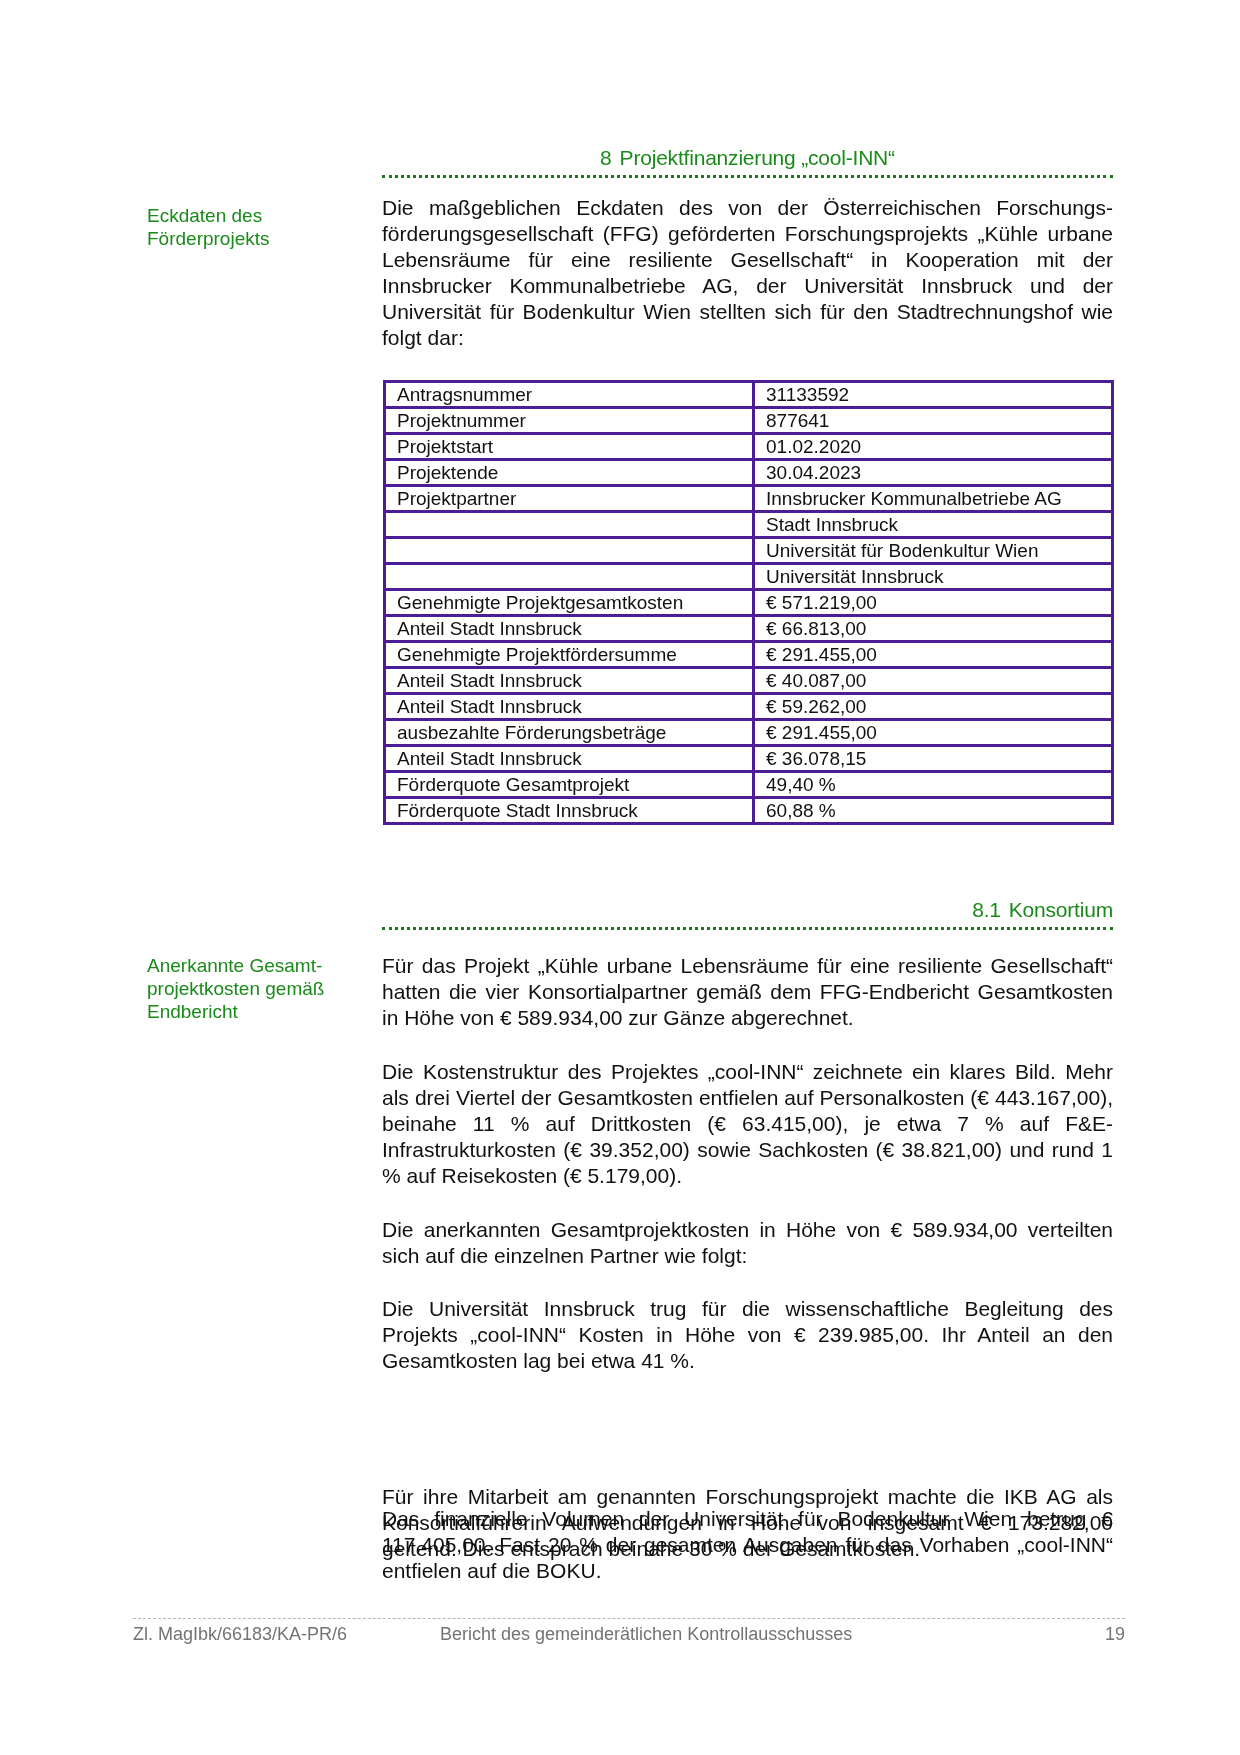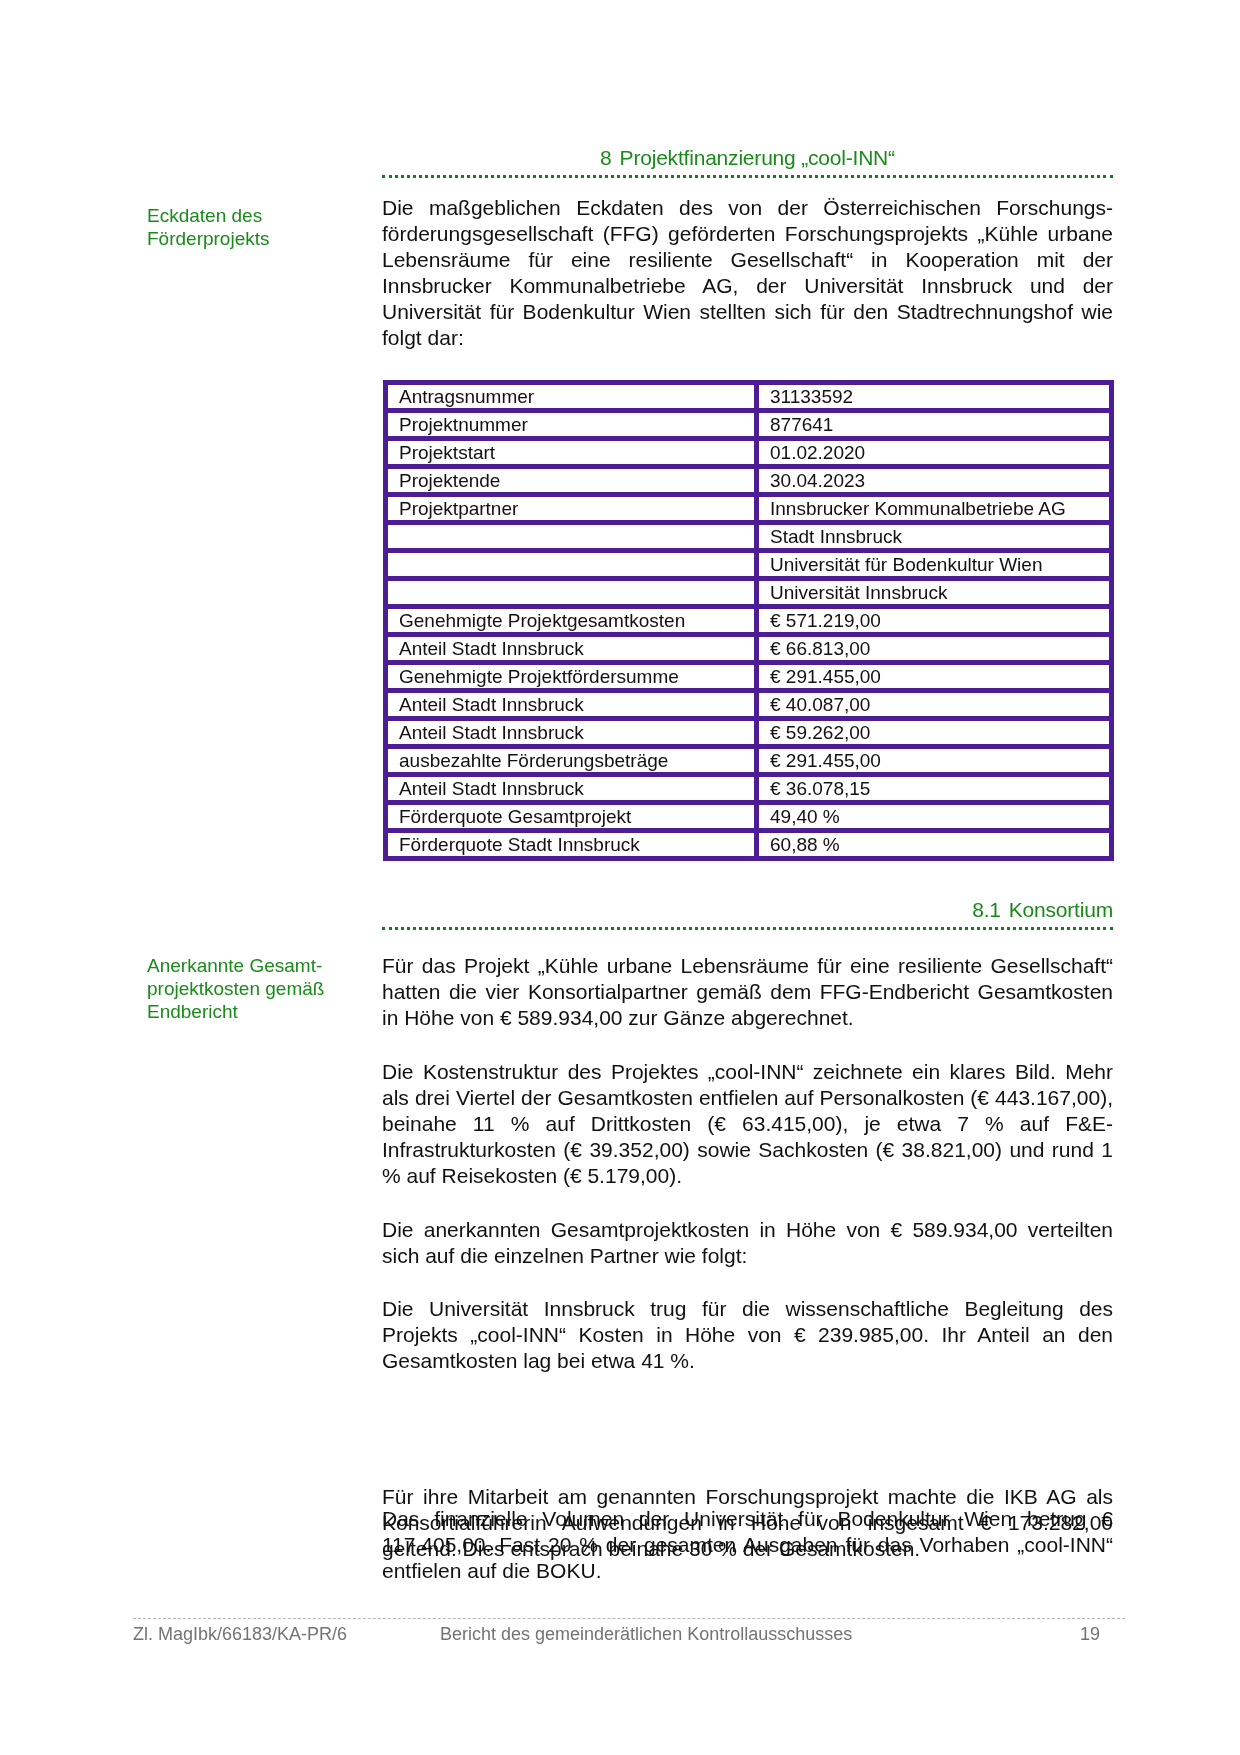--- a/index.html
+++ b/index.html
@@ -51,21 +51,21 @@
   }
   table.eck {
     position: absolute;
     left: 383px;
     top: 380px;
     width: 731px;
     border-collapse: collapse;
     font-size: 19px;
   }
   table.eck td {
-    border: 5px solid #4c1d95;
+    border: 3px solid #4c1d95;
     height: 23px;
     padding: 0 0 0 11px;
     line-height: 23px;
     vertical-align: middle;
     white-space: nowrap;
   }
   table.eck td.k { width: 355px; }
   .footer-rule {
     position: absolute;
     left: 133px;
@@ -182,13 +182,13 @@
 <p class="para" style="top:953px;">Für das Projekt „Kühle urbane Lebensräume für eine resiliente Gesell­schaft“ hatten die vier Konsortialpartner gemäß dem FFG-Endbericht Gesamtkosten in Höhe von € 589.934,00 zur Gänze abgerechnet.</p>
 <p class="para" style="top:1059px;">Die Kostenstruktur des Projektes „cool-INN“ zeichnete ein klares Bild. Mehr als drei Viertel der Gesamtkosten entfielen auf Personalkosten (€ 443.167,00), beinahe 11 % auf Drittkosten (€ 63.415,00), je etwa 7 % auf F&amp;E-Infrastrukturkosten (€ 39.352,00) sowie Sachkosten (€ 38.821,00) und rund 1 % auf Reisekosten (€ 5.179,00).</p>
 <p class="para" style="top:1217px;">Die anerkannten Gesamtprojektkosten in Höhe von € 589.934,00 verteil­ten sich auf die einzelnen Partner wie folgt:</p>
 <p class="para" style="top:1296px;">Die Universität Innsbruck trug für die wissenschaftliche Begleitung des Projekts „cool-INN“ Kosten in Höhe von € 239.985,00. Ihr Anteil an den Gesamtkosten lag bei etwa 41 %.</p>
 <p class="para" style="top:1484px;">Für ihre Mitarbeit am genannten Forschungsprojekt machte die IKB AG als Konsortialführerin Aufwendungen in Höhe von insgesamt € 173.282,00 geltend. Dies entsprach beinahe 30 % der Gesamtkosten.</p>
 <p class="para" style="top:1506px;">Das finanzielle Volumen der Universität für Bodenkultur Wien betrug € 117.405,00. Fast 20 % der gesamten Ausgaben für das Vorhaben „cool-INN“ entfielen auf die BOKU.</p>
 
 <div class="footer-rule"></div>
 <div class="footer" style="left:133px;">Zl. MagIbk/66183/KA-PR/6</div>
 <div class="footer" style="left:440px;">Bericht des gemeinderätlichen Kontrollausschusses</div>
-<div class="footer" style="left:1080px; width:45px; text-align:left;">19</div>
+<div class="footer" style="left:1080px; width:45px; text-align:right;">19</div>
 
 </body></html>

